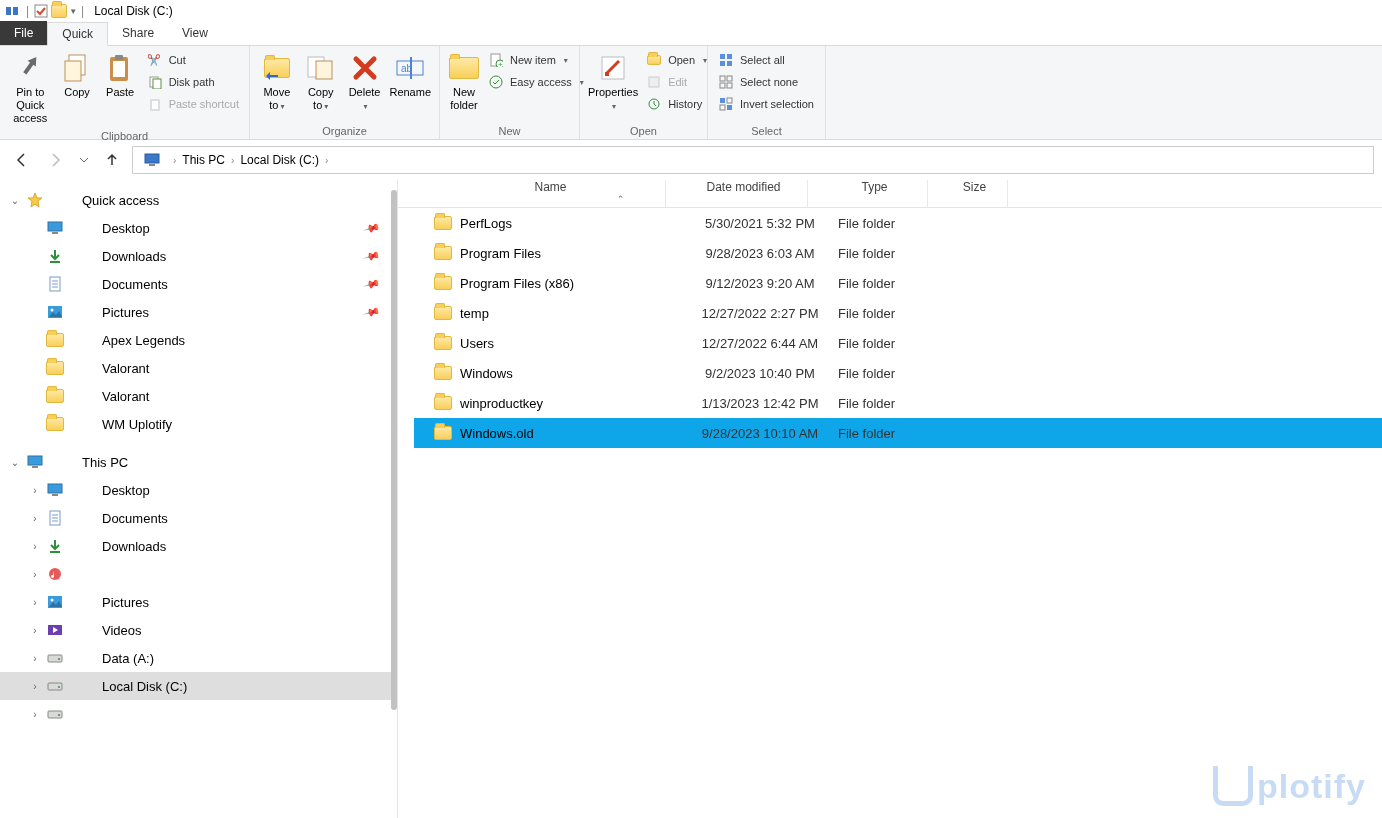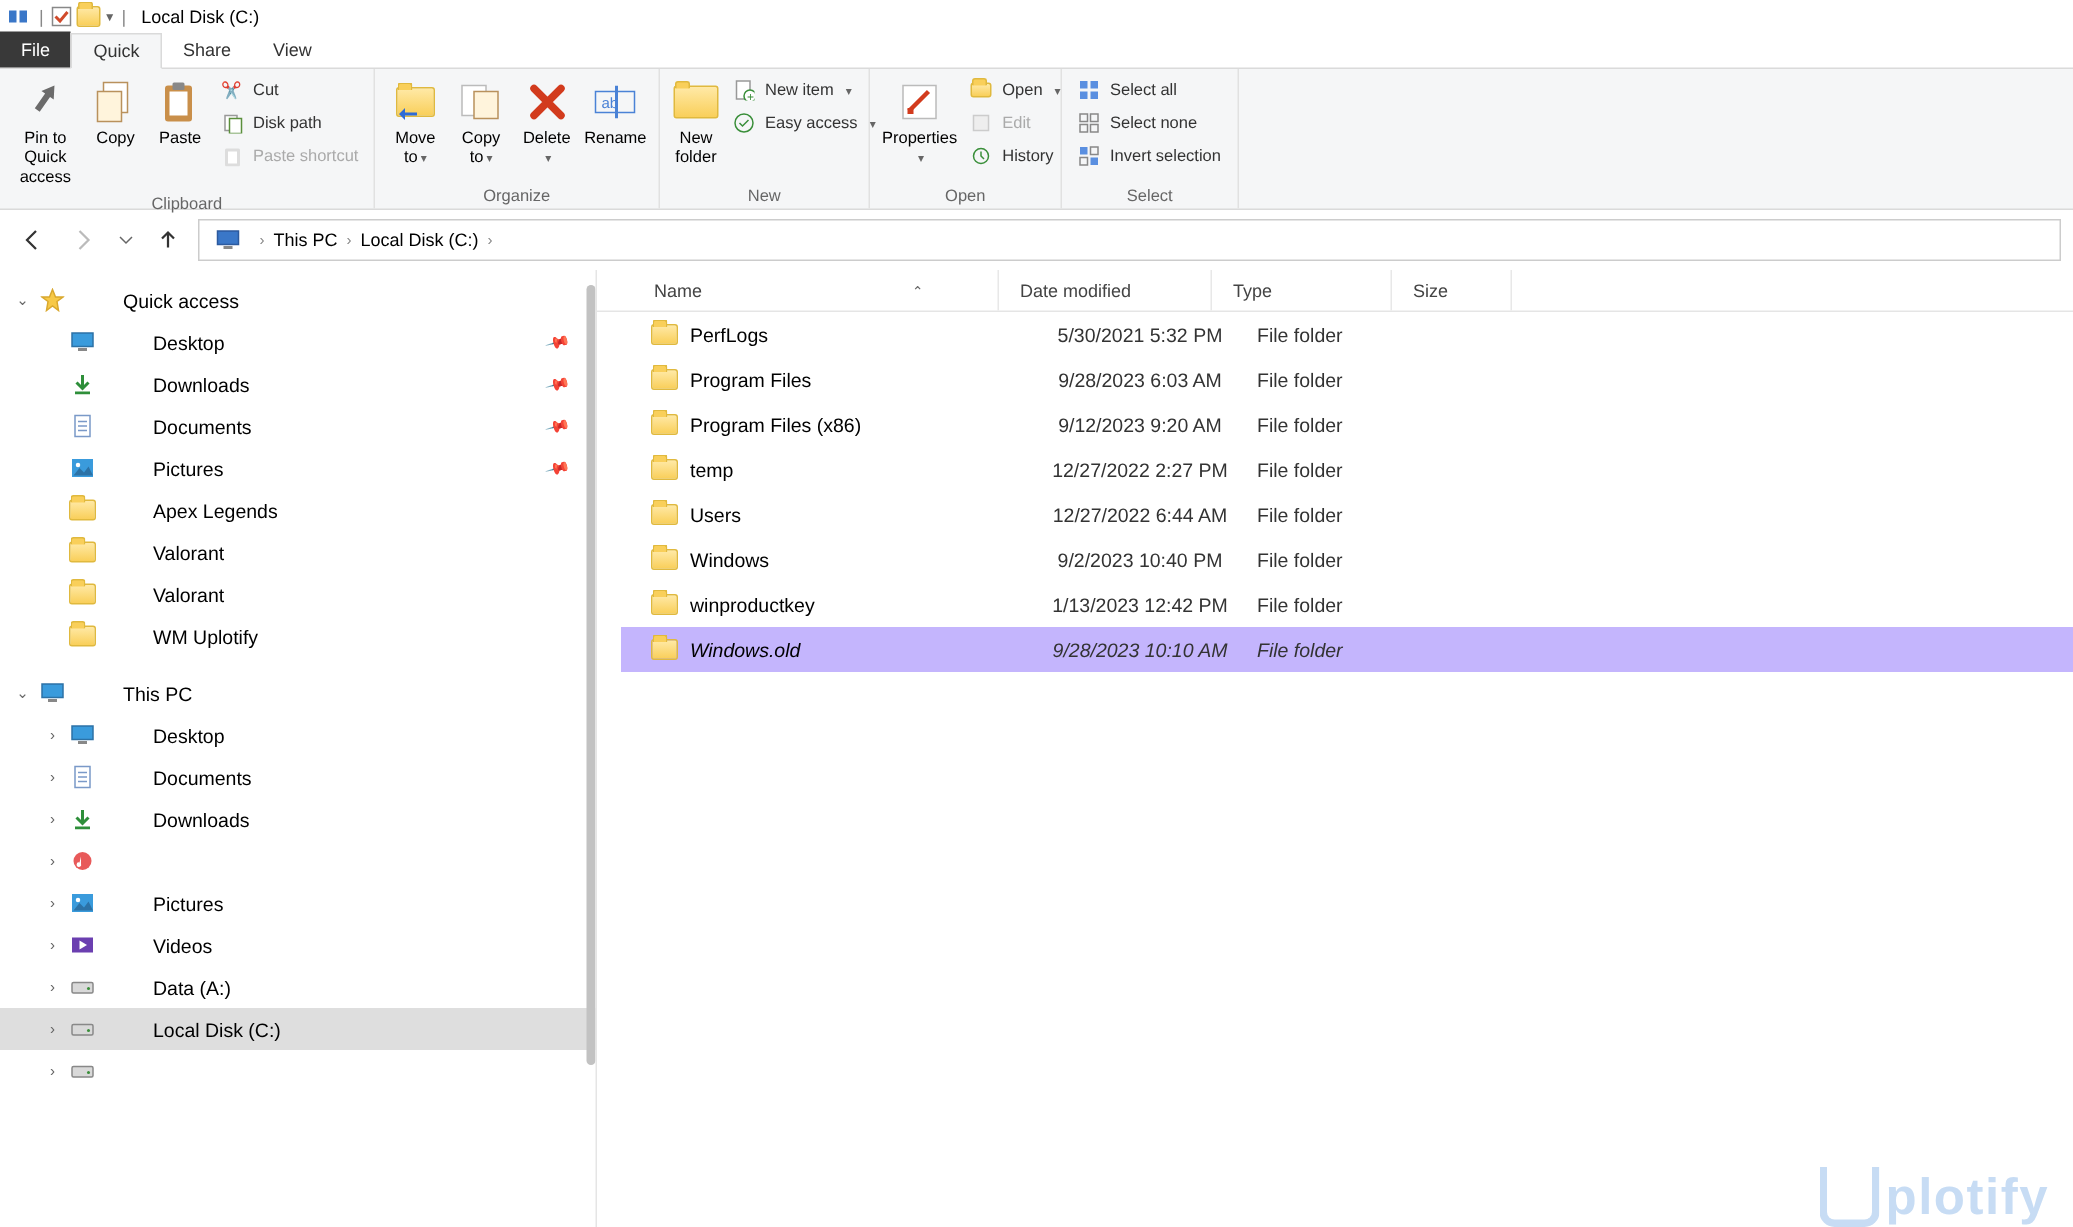--- a/index.html
+++ b/index.html
@@ -52,35 +52,35 @@
   .indent-nochev { padding-left: 42px; } 
 
   
   .files { flex: 1; display: flex; flex-direction: column; }
   .col-headers { display: flex; height: 28px; align-items: center; border-bottom: 1px solid #e5e5e5; font-size: 12px; color: #444; }
   .col { padding-left: 14px; }
   .col-name { width: 268px; padding-left: 38px; position: relative; display:flex; align-items:center; }
   .col-date { width: 142px; }
   .col-type { width: 120px; }
   .col-size { width: 80px; }
-  .col-sep { border-right: 1px solid #e8e8e8; height: 100%; display:flex; align-items:center; }
+  .col-sep { border-right: 1px solid #e8e8e8; height: 100%; display:flex; align-items:center;flex-direction:column; }
   .sort-ind { font-size: 9px; color: #666; margin-left: 140px; }
 
   .file-rows { flex: 1; overflow: auto; padding-left: 16px; }
   .file-row { display: flex; align-items: center; height: 30px; font-size: 13px; cursor: pointer; }
-  .file-row.selected { background: #c4b5fd; font-style: italic; }
+  .file-row.selected { background: #0ea5e9; }
   .cell-name { width: 268px; display: flex; align-items: center; padding-left: 20px; gap: 8px; }
   .cell-date { width: 142px; color: #333; padding-left: 14px; text-align: center; }
   .cell-type { width: 120px; color: #333; padding-left: 14px; }
   .cell-size { width: 80px; color: #333; padding-left: 14px; }
 
   .folder-icon { width: 18px; height: 14px; background: linear-gradient(#ffe9a6,#f9cf5a); border: 1px solid #e0b93e; border-radius: 2px; position: relative; }
   .folder-icon::before { content:""; position:absolute; top:-4px; left:0; width:8px; height:4px; background:#f9cf5a; border:1px solid #e0b93e; border-bottom:none; border-radius:2px 2px 0 0; }
 
-  .watermark { position: absolute; right: 16px; bottom: 0; font-size: 34px; font-weight: 700; color: #c7dcf4; letter-spacing: 1px; display:flex; align-items:center; gap:4px;margin-top:24px; }
+  .watermark { position: absolute; right: 16px; bottom: 12px; font-size: 34px; font-weight: 700; color: #c7dcf4; letter-spacing: 1px; display:flex; align-items:center; gap:4px;margin-top:24px; }
   .watermark .wm-u { display:inline-block; width:40px; height:40px; border:5px solid #c7dcf4; border-top:none; border-radius:0 0 10px 10px; position:relative; }
 </style>
 </head>
 <body>
 
 <div class="title-bar">
   <span class="ico">
     <svg width="14" height="14">
         <rect x="1" y="3" width="5" height="8" fill="#3a77c8"></rect>
         <rect x="8" y="3" width="5" height="8" fill="#3a77c8"></rect>

